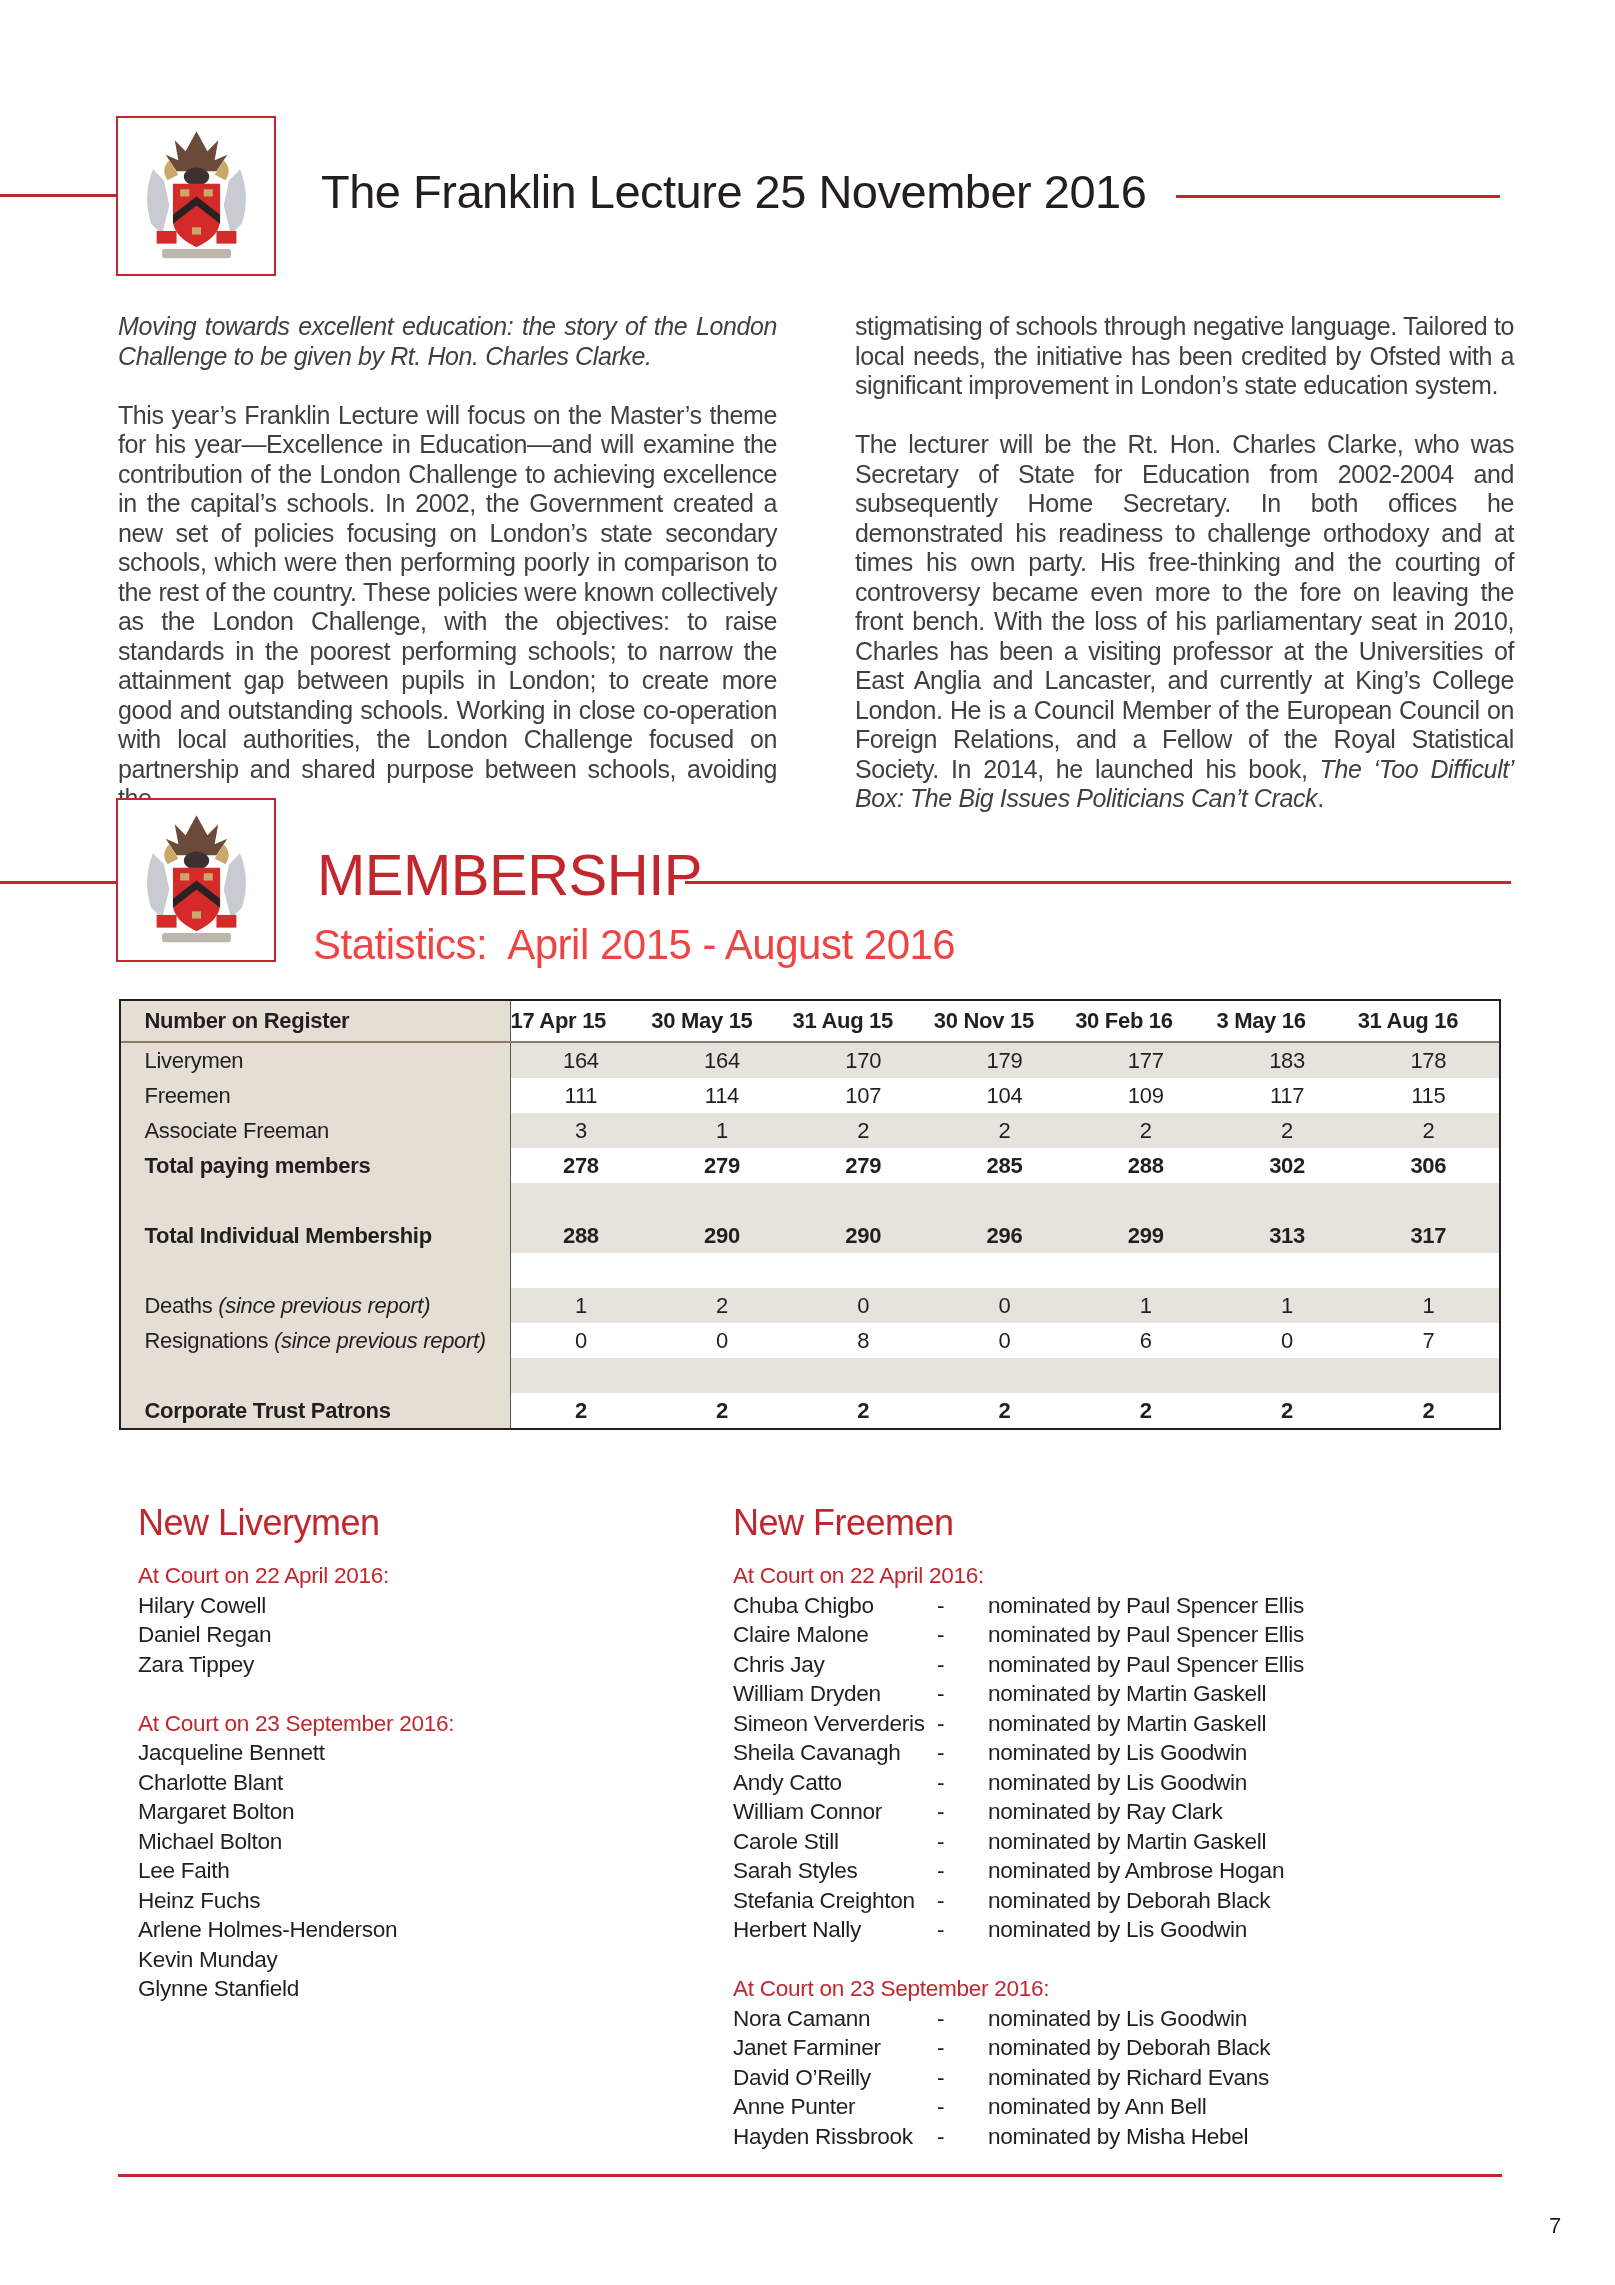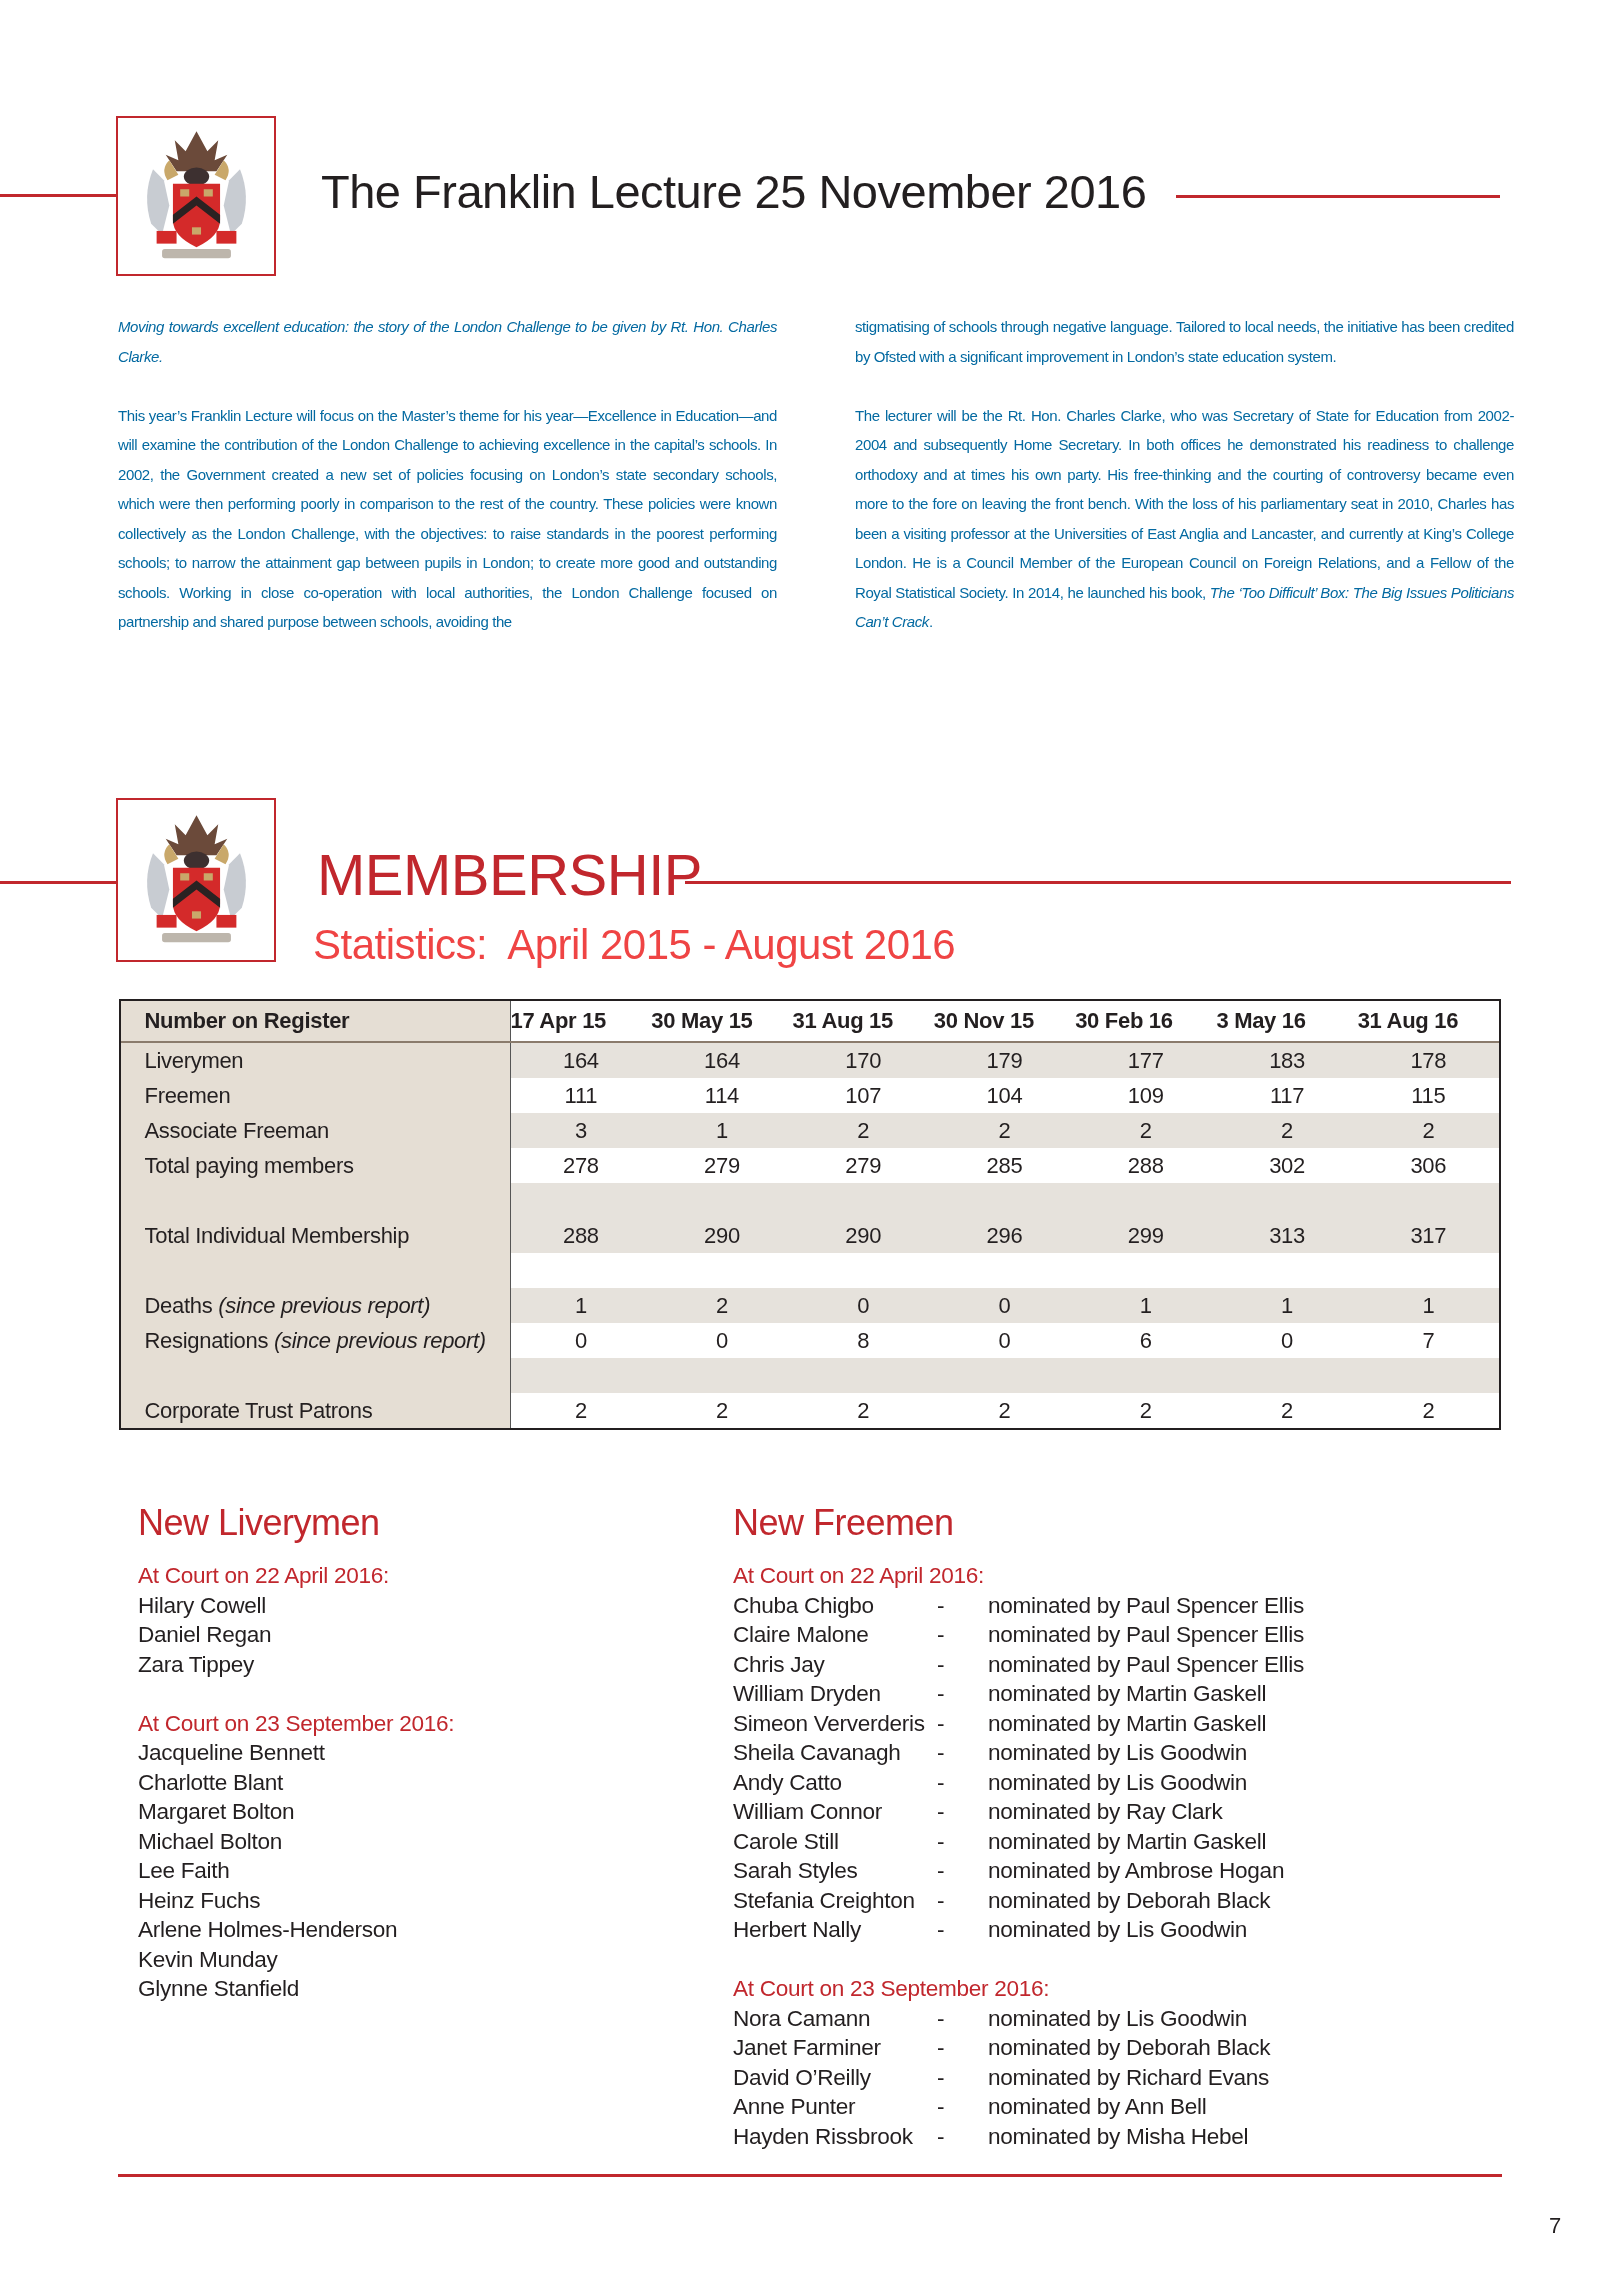--- a/index.html
+++ b/index.html
@@ -13,22 +13,22 @@
   .crest-box {
     position:absolute; width:156px; height:156px;
     border:2.7px solid #c1272d; background:#fff;
     display:flex; align-items:center; justify-content:center;
   }
   .sec-title {
     position:absolute; font-weight:normal; margin:0; white-space:nowrap;
     letter-spacing:-0.5px;
   }
   .body-col {
-    position:absolute; width:659px; font-size:15px; line-height:29.5px;
-    text-align:justify; color:#0369a1; letter-spacing:-0.4px;
+    position:absolute; width:659px; font-size:25px; line-height:29.5px;
+    text-align:justify; color:#404040; letter-spacing:-0.4px;
   }
   .body-col p { margin:0 0 29.5px 0; }
   .body-col p:last-child { margin-bottom:0; }
   .lead { font-style:italic; }
 
   
   .stats {
     position:absolute; left:119px; top:999px; width:1382px;
     border:2.7px solid #231f20; box-sizing:border-box;
   }
@@ -38,21 +38,21 @@
     letter-spacing:-0.3px;
   }
   .stats th { font-weight:bold; text-align:left; color:#231f20; }
   .stats td.lbl, .stats th.lbl {
     text-align:left; padding-left:23.5px; background:#e5ded4;
     border-right:1.8px solid #555;
   }
   .stats thead tr th { height:40px; border-bottom:2.7px solid #8a7b6c;margin-top:36px; }
   .stats td.num { text-align:center; color:#231f20; }
   .stats tr.shade td.num { background:#e6e2dc; }
-  .stats tr.bold td { font-weight:normal; }
+  .stats tr.bold td { font-weight:bold; }
   .stats .note { font-style:italic; }
 
   .list-head { position:absolute; color:#c1272d; font-size:36px; margin:0; font-weight:normal; letter-spacing:-0.5px; }
   .court { color:#c1272d; font-size:22.6px; line-height:29.5px; letter-spacing:-0.3px; }
   .name-line { font-size:22.6px; line-height:29.5px; color:#231f20; letter-spacing:-0.3px; white-space:nowrap; }
   .fm-row { display:flex; font-size:22.6px; line-height:29.5px; white-space:nowrap; letter-spacing:-0.3px; }
   .fm-row .n { width:204px; }
   .fm-row .d { width:51px; text-align:left; }
   .gap { height:29.5px; }
 </style>

